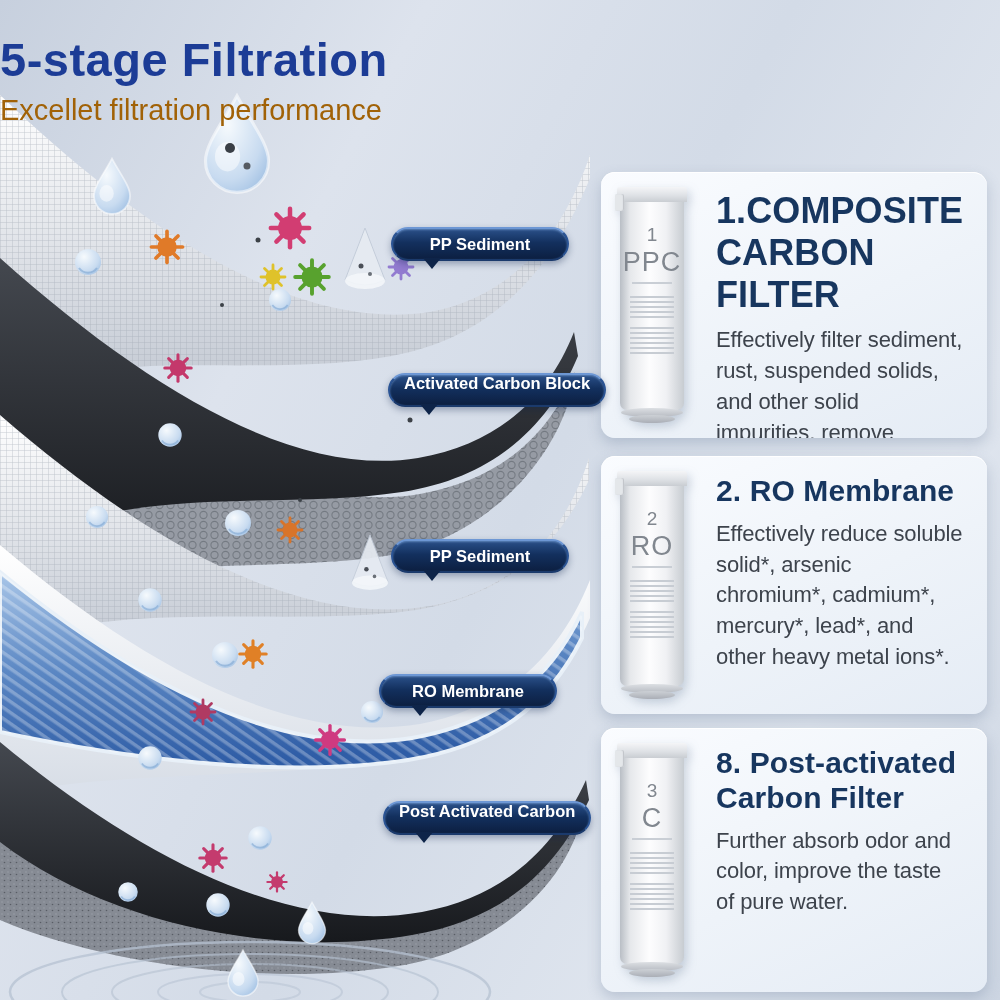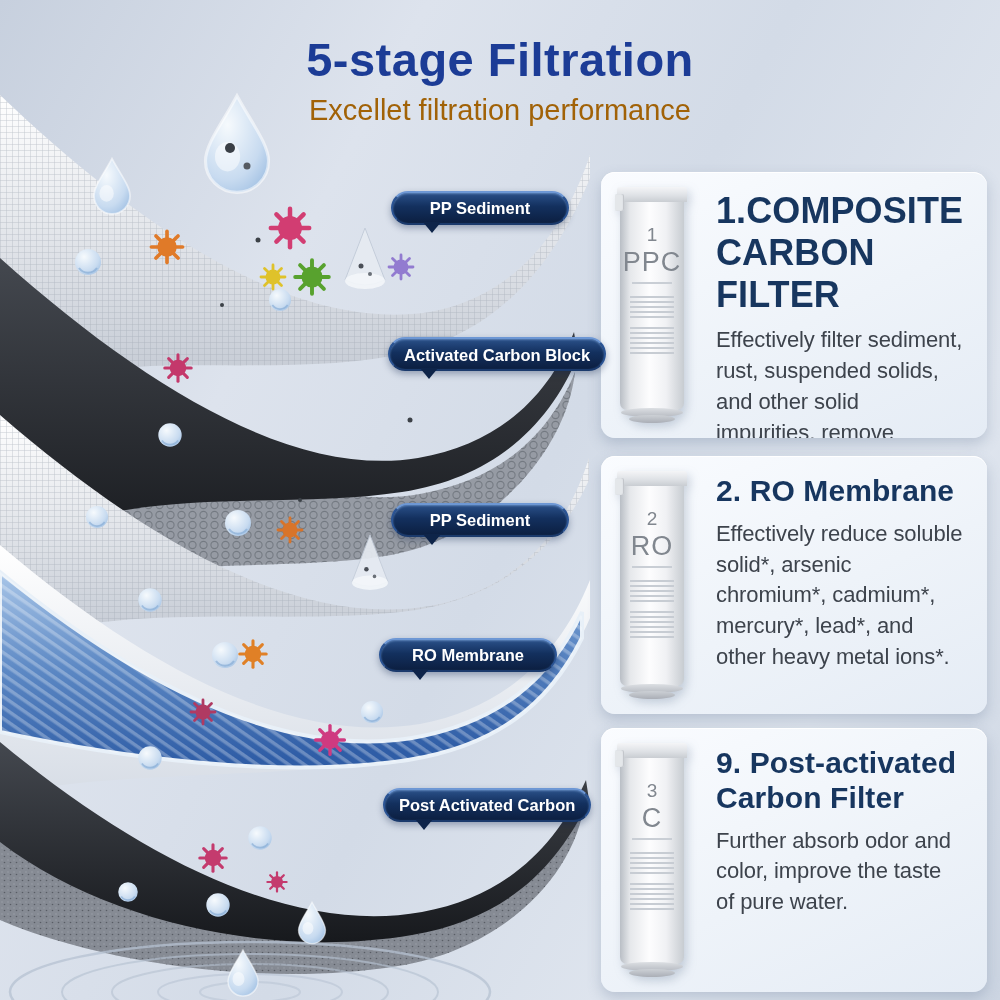--- a/index.html
+++ b/index.html
@@ -4,31 +4,31 @@
 <style>
   html,body{margin:0;padding:0;}
   body{
     width:1000px;height:1000px;overflow:hidden;position:relative;
     font-family:"Liberation Sans",sans-serif;
     background:linear-gradient(118deg,#c7d0de 0%,#dde3ed 28%,#d3dbe7 52%,#e0e6ef 78%,#ccd5e2 100%);
   }
   .stage{position:absolute;inset:0;}
   .illustration{position:absolute;left:0;top:0;z-index:1;pointer-events:none;}
   
-  .header{position:absolute;left:0;right:0;top:32px;text-align:center;z-index:6;}
+  .header{position:absolute;left:0;right:0;top:32px;z-index:6;}
   .title{font-size:47px;font-weight:800;color:#1c3c96;letter-spacing:.5px;}
   .subtitle{font-size:29px;color:#a16207;margin-top:7px;font-weight:400;}
   
   .badge{
     position:absolute;z-index:5;height:34px;min-width:178px;box-sizing:border-box;
-    padding:4px 14px;border-radius:18px;display:flex;align-items:center;justify-content:center;
+    padding:12px 14px;border-radius:18px;display:flex;align-items:center;justify-content:center;
     background:linear-gradient(180deg,#2a5089 0%,#13305e 45%,#0c1f41 100%);
     border:2px solid;border-color:#6d97d4 #2b5494 #1b3a6c;
     box-shadow:0 3px 7px rgba(15,35,75,.35), inset 0 1px 2px rgba(150,190,240,.45);
-    color:#ffffff;font-size:16.5px;font-weight:600;white-space:nowrap;
+    color:#ffffff;font-size:16.5px;font-weight:600;white-space:nowrap;margin-top:36px;
   }
   .badge::after{
     content:'';position:absolute;left:30px;bottom:-10px;width:0;height:0;
     border-left:9px solid transparent;border-right:9px solid transparent;border-top:11px solid #0e2449;
   }
   
   .cards{position:absolute;left:601px;top:0;width:386px;height:1000px;z-index:4;}
   .card{
     position:absolute;left:0;width:386px;box-sizing:border-box;border-radius:14px;
     background:linear-gradient(155deg,#fafcff 0%,#eef3f9 55%,#e5ecf5 100%);
@@ -220,21 +220,21 @@
   </div>
   <div class="badge" style="left:388px;top:337px;align-items:flex-end;">
     <span>Activated Carbon Block</span>
   </div>
   <div class="badge" style="left:391px;top:503px;">
     <span>PP Sediment</span>
   </div>
   <div class="badge" style="left:379px;top:638px;">
     <span>RO Membrane</span>
   </div>
-  <div class="badge" style="left:383px;top:788px;">
+  <div class="badge" style="left:383px;top:765px;align-items:flex-end;">
     <span>Post Activated Carbon</span>
   </div>
 
   <section class="cards">
 
     <article class="card card-1" style="top:172px;height:266px;">
       <div class="cartridge">
         <div class="cart-tab"></div>
         <div class="cart-cap"></div>
         <div class="cart-body">
@@ -281,19 +281,19 @@
           <div class="cart-num">3</div>
           <div class="cart-code">C</div>
           <div class="cart-microline"></div>
           <div class="fineprint fp1"></div>
           <div class="fineprint fp2"></div>
         </div>
         <div class="cart-ring r1"></div>
         <div class="cart-ring r2"></div>
       </div>
       <div class="card-text">
-        <h2 class="card-title">9. Post-activated Carbon Filter</h2>
+        <h2 class="card-title">8. Post-activated Carbon Filter</h2>
         <p class="card-body">Further absorb odor and color, improve the taste of pure water.</p>
       </div>
     </article>
 
   </section>
 </div>
 
 </body></html>

